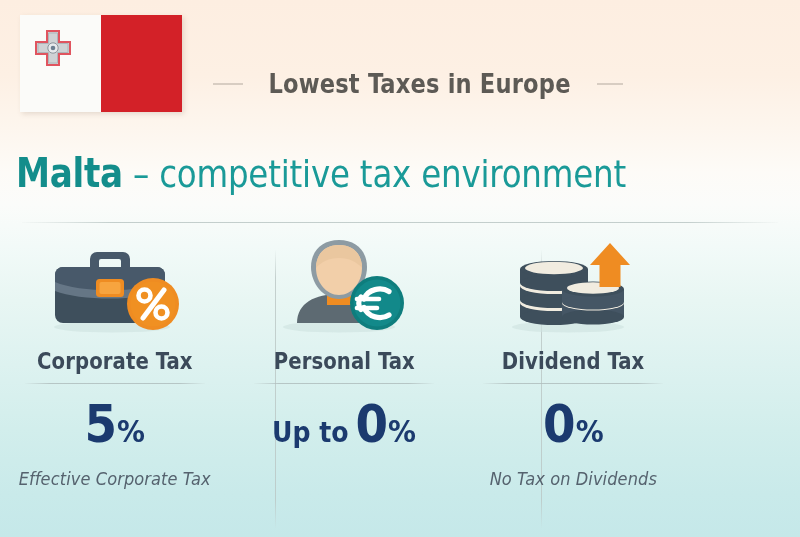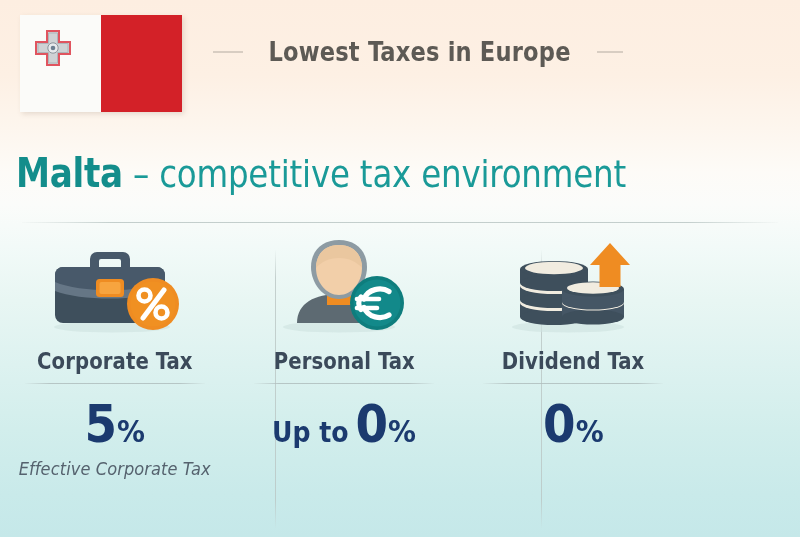--- a/index.html
+++ b/index.html
@@ -39,21 +39,21 @@
     position:relative; width:100%; height:100%;
     display:flex; overflow:hidden;
   }
   .flag-white { width:50%; height:100%; background:#fbfbf9; }
   .flag-red   { width:50%; height:100%; background:#d32128; }
 
   .george-cross { position:absolute; left:15px; top:15px; width:36px; height:36px; }
 
   
   .eyebrow-row {
-    position:absolute; left:0; top:36px; width:800px;
+    position:absolute; left:0; top:68px; width:800px;
     display:flex; align-items:center; justify-content:center;
     gap:14px;
     padding-left:36px;
   }
   .eyebrow-rule { width:30px; height:2px; background:#d8cdc2; flex:none; }
   .eyebrow-rule.right { width:26px; }
   .eyebrow-text {
     font-family:"DejaVu Sans Condensed","Liberation Sans Narrow","Liberation Sans", sans-serif;
     font-size:27px; font-weight:bold; color:#5d5a55;
     letter-spacing:0.2px; white-space:nowrap;
@@ -124,21 +124,21 @@
     font-family:"DejaVu Sans Condensed","Liberation Sans Narrow","Liberation Sans", sans-serif;
     color:#1b3a6f; line-height:1;
     display:flex; align-items:baseline; justify-content:center;
   }
   .val-prefix { font-size:28px; font-weight:bold; letter-spacing:0px; margin-right:7px;text-align:center; }
   .val-number { font-size:52px; font-weight:bold; letter-spacing:-1px; }
   .val-suffix { font-size:31px; font-weight:bold; margin-left:1px; }
 
   
   .col-caption {
-    margin-top:8px;
+    margin-top:18px;
     font-family:"DejaVu Sans Condensed","Liberation Sans Narrow","Liberation Sans", sans-serif;
     font-size:18px; font-style:italic; color:#55626e;
     letter-spacing:0.1px; white-space:nowrap;
   }
 </style>
 </head>
 <body>
 
 <div id="infographic">
 
@@ -259,16 +259,17 @@
           </g>
         </svg>
       </div>
       <div class="col-heading">Dividend Tax</div>
       <div class="col-rule"></div>
       <div class="col-value">
 
         <span class="val-number">0</span>
         <span class="val-suffix">%</span>
       </div>
+      <div class="col-caption">No Tax on Dividends</div>
     </div>
 
   </div>
 </div>
 
 </body></html>

